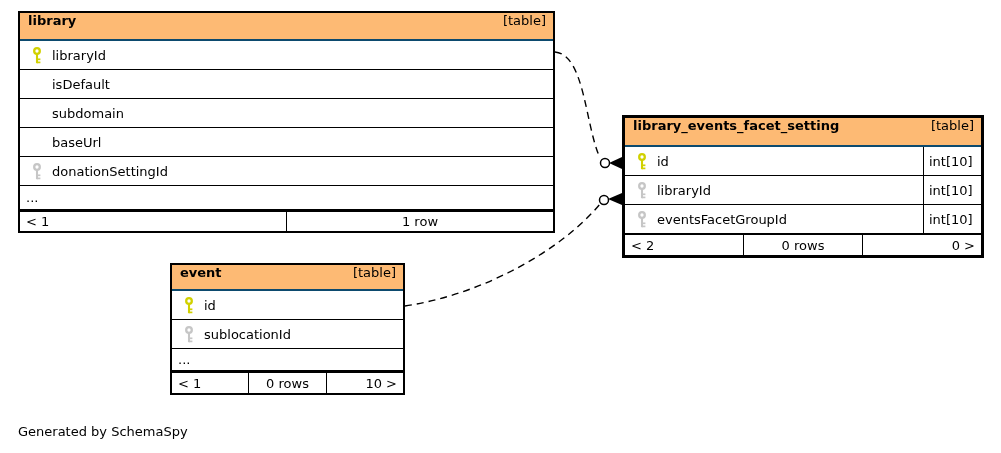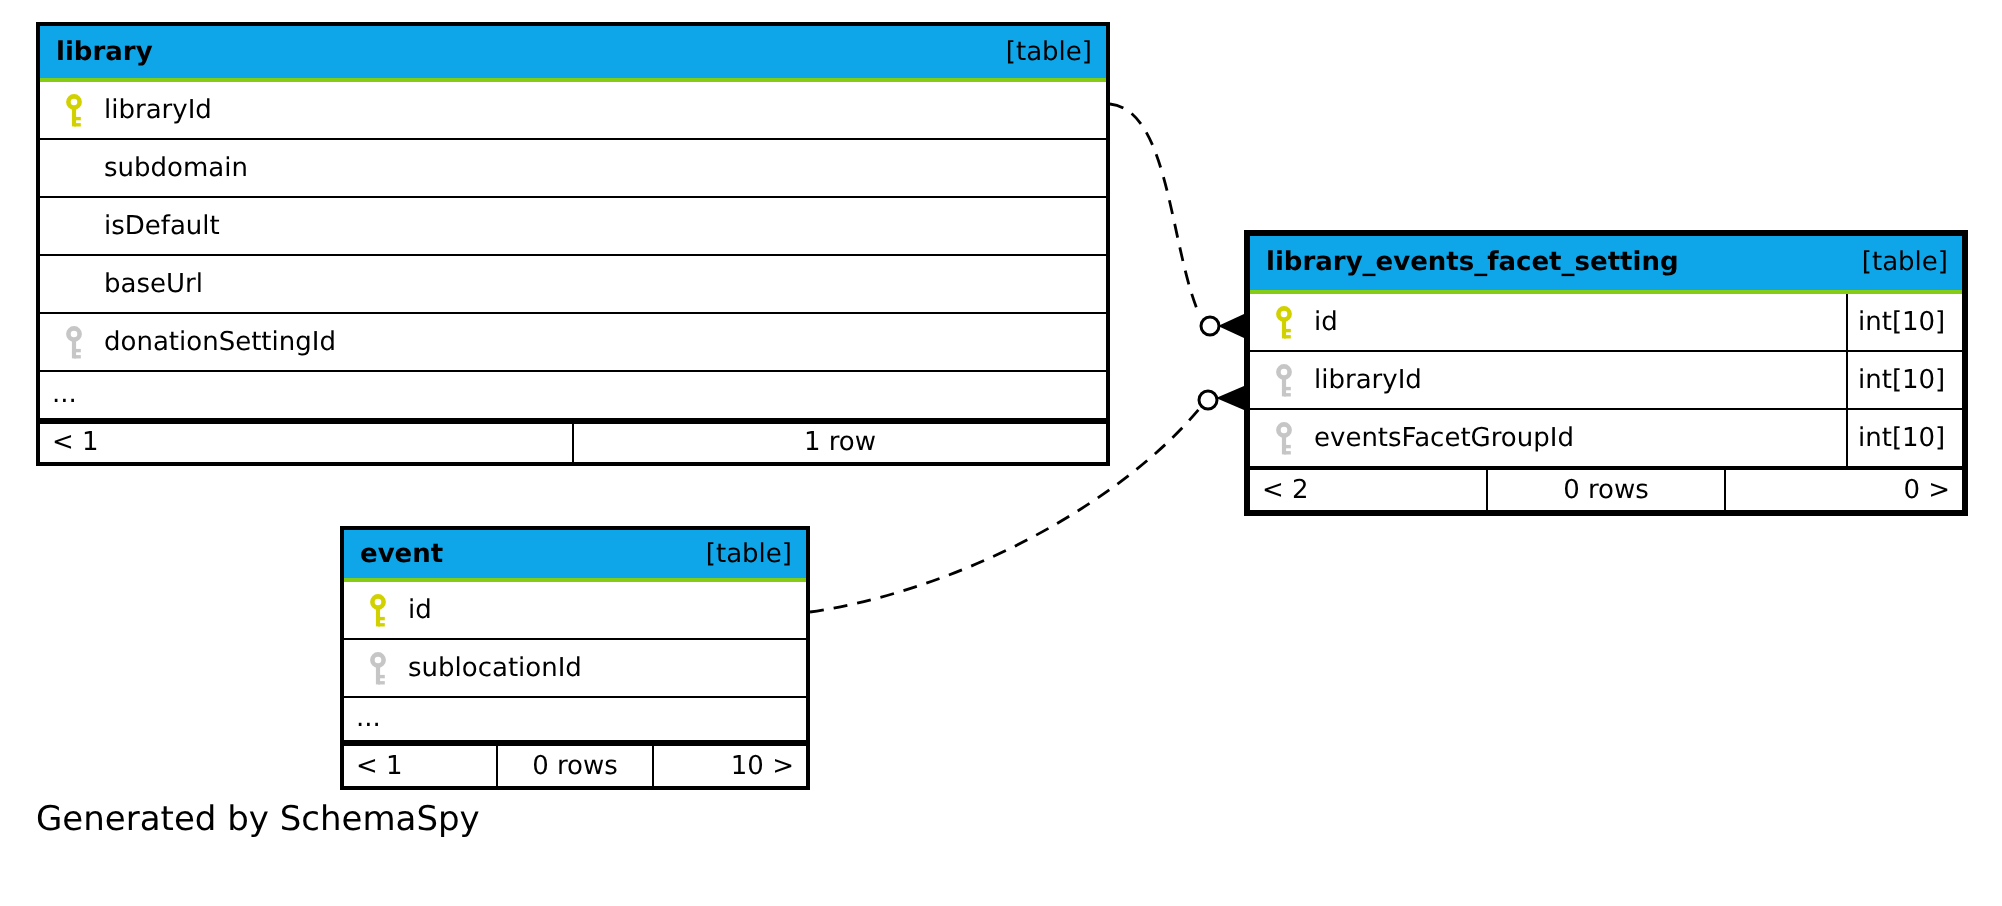--- a/index.html
+++ b/index.html
@@ -22,24 +22,23 @@
     position: absolute;
     background: #ffffff;
     border: 2px solid #000;
     box-sizing: border-box;
     z-index: 2;
   }
   .tbl.focused { border-width: 3px; margin-top: 24px; }
 
   .tbl-header {
     display: flex;
-    align-items: center;
     justify-content: space-between;
-    background: #0ea5e9;
-    border-bottom: 2px solid #84cc16;
+    background: #fdba74;
+    border-bottom: 2px solid #0c4a6e;
     padding: 0 7px 0 8px;
     box-sizing: border-box;
   }
   .tbl-name { font-weight: bold; }
   .tbl-type { font-weight: normal; }
 
   .row {
     display: flex;
     align-items: center;
     border-bottom: 1px solid #000;
@@ -111,22 +110,22 @@
   #tbl-event { left: 170px; top: 263px; width: 235px; }
   #tbl-event .tbl-header { height: 26px; }
   #tbl-event .ellipsis-row { height: 22px; }
   #tbl-event .tbl-footer { height: 22px; border-top-width: 2px; }
 
   .row:last-of-type { border-bottom: none; }
 
   .gen-note {
     position: absolute;
     left: 18px;
-    top: 400px;
-    font-size: 17px;
+    top: 424px;
+    font-size: 13px;
     z-index: 2;
   }
 </style>
 </head>
 <body>
 
 <div class="canvas">
 
   <svg class="connectors" width="1001" height="453">
     <path class="rel-path" d="M 555,52 C 585,55 585,125 600,158"></path>
@@ -149,25 +148,25 @@
             <circle cx="5" cy="4" r="2.8" fill="none" stroke="currentColor" stroke-width="2.3"></circle>
             <line x1="5" y1="6.8" x2="5" y2="16.2" stroke="currentColor" stroke-width="2.1"></line>
             <line x1="5" y1="12.3" x2="8.4" y2="12.3" stroke="currentColor" stroke-width="1.7"></line>
             <line x1="5" y1="15.4" x2="8.4" y2="15.4" stroke="currentColor" stroke-width="1.7"></line>
           </svg>
       </span>
       <span class="col-name">libraryId</span>
     </div>
     <div class="row">
       <span class="key-slot"></span>
+      <span class="col-name">isDefault</span>
+    </div>
+    <div class="row">
+      <span class="key-slot"></span>
       <span class="col-name">subdomain</span>
-    </div>
-    <div class="row">
-      <span class="key-slot"></span>
-      <span class="col-name">isDefault</span>
     </div>
     <div class="row">
       <span class="key-slot"></span>
       <span class="col-name">baseUrl</span>
     </div>
     <div class="row">
       <span class="key-slot key-foreign">
         <svg width="10" height="17" viewBox="0 0 10 17">
             <circle cx="5" cy="4" r="2.8" fill="none" stroke="currentColor" stroke-width="2.3"></circle>
             <line x1="5" y1="6.8" x2="5" y2="16.2" stroke="currentColor" stroke-width="2.1"></line>

